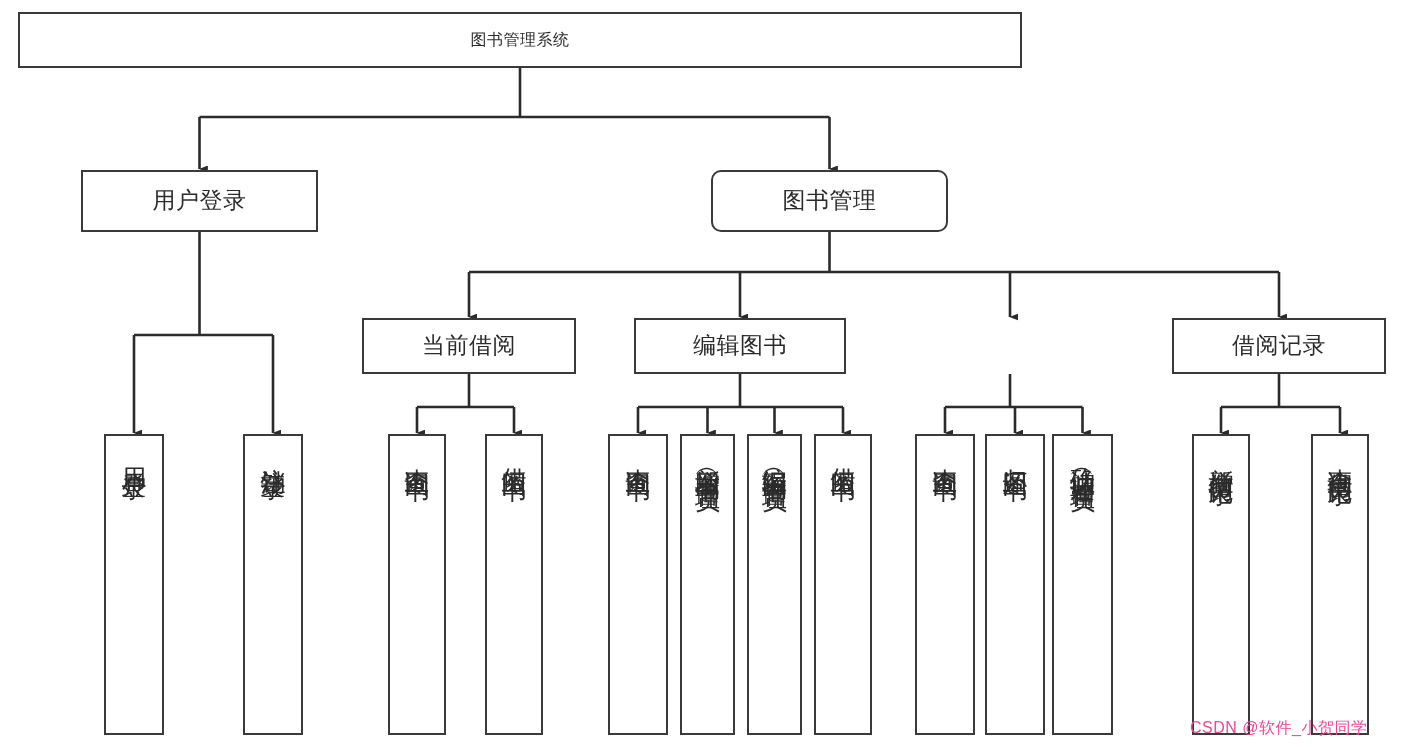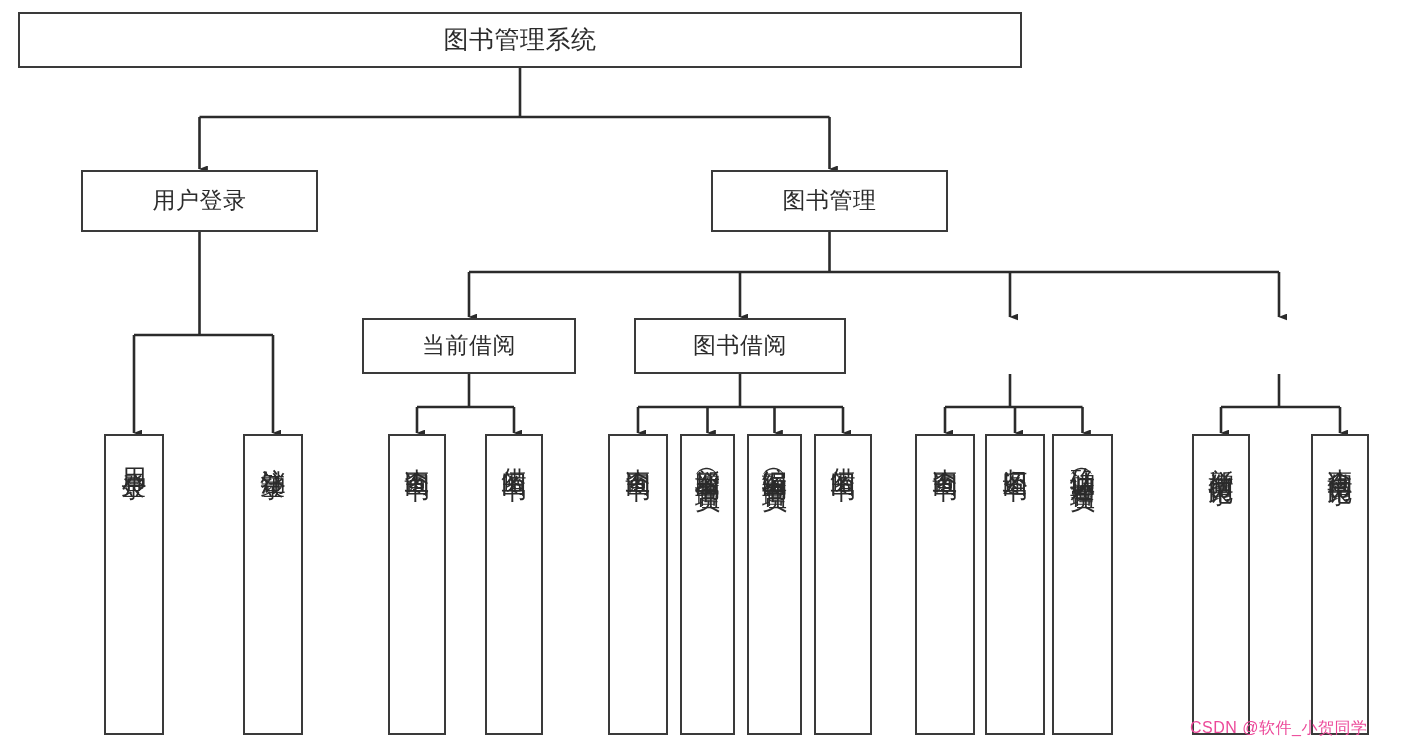--- a/index.html
+++ b/index.html
@@ -41,21 +41,21 @@
     text-align: center;
     line-height: 1.18;
     white-space: nowrap;
     color: #2b2b2b;
   }
   .node-box.horizontal .node-label {
     font-size: 23px;
     letter-spacing: 0.5px;
   }
   .node-box.root .node-label {
-    font-size: 25px;
+    font-size: 16px;
   }
   .node-box.vertical {
     align-items: flex-start;
     justify-content: center;
     padding-top: 12px;
   }
   .node-box.vertical .node-label {
     writing-mode: vertical-rl;
     text-orientation: upright;
     font-size: 25px;
@@ -121,29 +121,32 @@
       </g>
   </svg>
 
   <div class="node-box root horizontal" style="left: 18px; top: 12px; width: 1004px; height: 56px;">
     <span class="node-label">图书管理系统</span>
   </div>
 
   <div class="node-box horizontal" style="left: 81px; top: 170px; width: 237px; height: 62px;">
     <span class="node-label">用户登录</span>
   </div>
-  <div class="node-box horizontal" style="left: 711px; top: 170px; width: 237px; height: 62px;">
+  <div class="node-box horizontal" style="left: 711px; top: 170px; width: 237px; height: 62px; border-radius: 10px;">
     <span class="node-label">图书管理</span>
   </div>
 
   <div class="node-box horizontal" style="left: 362px; top: 318px; width: 214px; height: 56px;">
     <span class="node-label">当前借阅</span>
   </div>
   <div class="node-box horizontal" style="left: 634px; top: 318px; width: 212px; height: 56px;">
-    <span class="node-label">图书借阅</span>
+    <span class="node-label">编辑图书</span>
+  </div>
+  <div class="node-box horizontal" style="left: 1172px; top: 318px; width: 214px; height: 56px;">
+    <span class="node-label">借阅记录</span>
   </div>
 
   <div class="node-box vertical" style="left: 104px; top: 434px; width: 60px; height: 301px;">
     <span class="node-label">用户登录</span>
   </div>
   <div class="node-box vertical" style="left: 243px; top: 434px; width: 60px; height: 301px;">
     <span class="node-label">注销登录</span>
   </div>
   <div class="node-box vertical" style="left: 388px; top: 434px; width: 58px; height: 301px;">
     <span class="node-label">查询图书</span>

